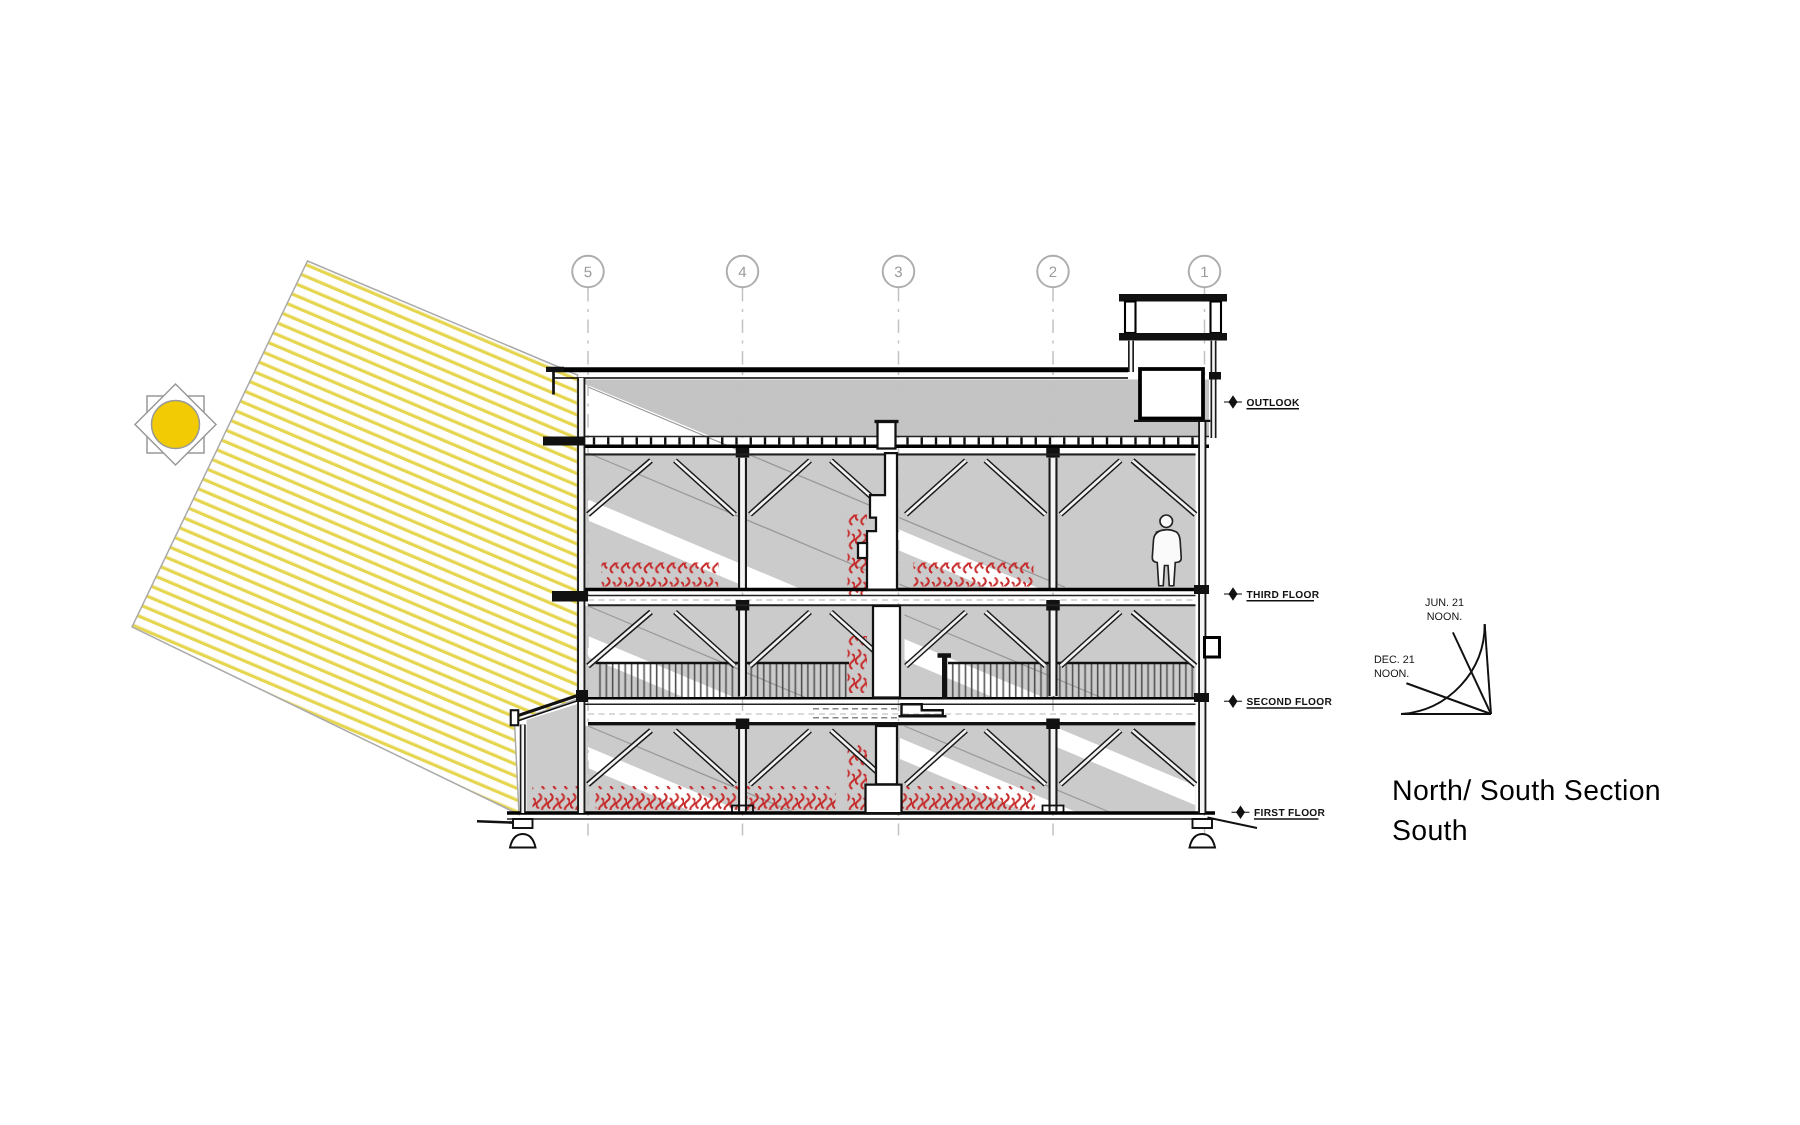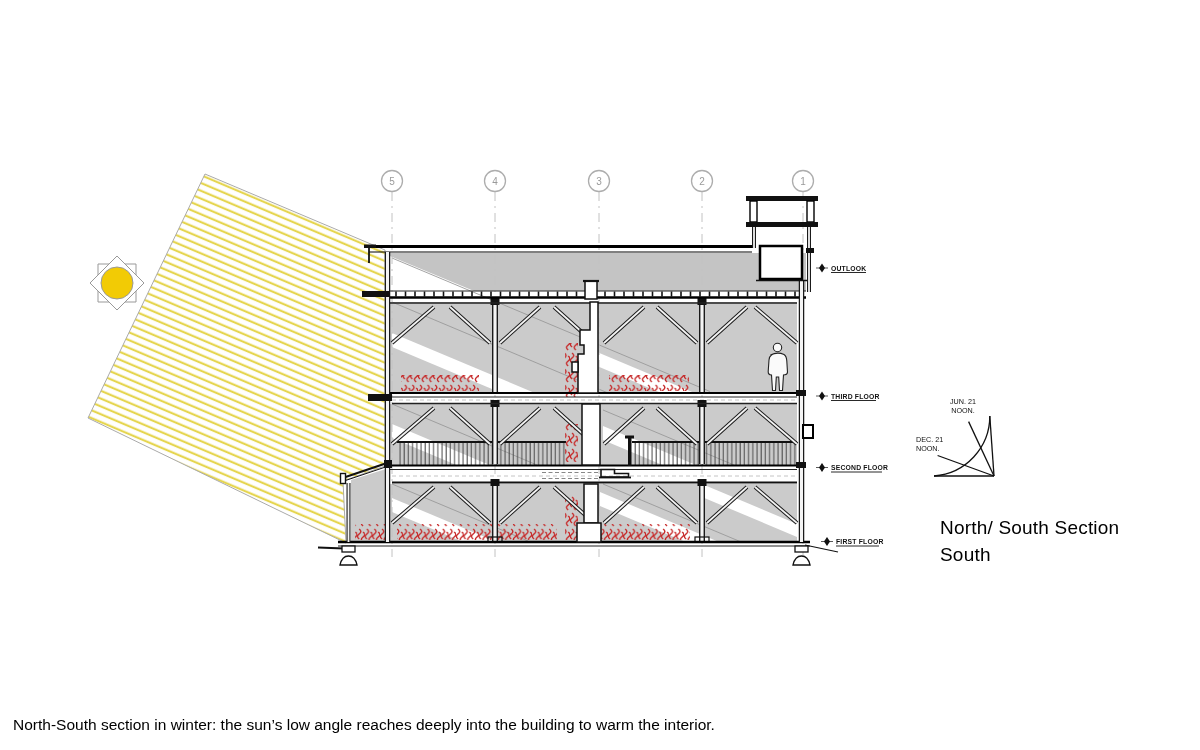--- a/index.html
+++ b/index.html
@@ -1,20 +1,20 @@
 <!DOCTYPE html>
 <html><head>
 <meta charset="utf-8">
 <style>
   html,body{margin:0;padding:0;background:#ffffff;}
   .page{position:relative;width:1200px;height:750px;background:#fff;overflow:hidden;
         font-family:"Liberation Sans", sans-serif;}
   svg{position:absolute;left:0;top:0;}
   .title-block{position:absolute;left:928px;top:514px;font-size:19px;line-height:27px;
-        color:#000;letter-spacing:0.2px;margin-left:12px;}
+        color:#000;letter-spacing:0.2px;}
   .caption{position:absolute;left:13px;top:716px;font-size:15.5px;color:#000;}
   text{font-family:"Liberation Sans", sans-serif;}
   .lvl{font-size:6.8px;font-weight:bold;fill:#111;letter-spacing:0.2px;}
   .fanlbl{font-size:7.2px;fill:#111;}
   .gridnum{font-size:10px;fill:#9a9a9a;}
 </style>
 </head>
 <body>
 
 <div class="page">
@@ -374,14 +374,13 @@
     <text class="fanlbl" x="916" y="442">DEC. 21</text>
     <text class="fanlbl" x="916" y="451">NOON.</text>
   </g>
 </svg>
 
 <div class="title-block">
   <div>North/ South Section</div>
   <div>South</div>
 </div>
 
-<div class="caption">North-South section in winter: the sun’s low angle reaches deeply into the building to warm the interior.</div>
 </div>
 
 </body></html>

